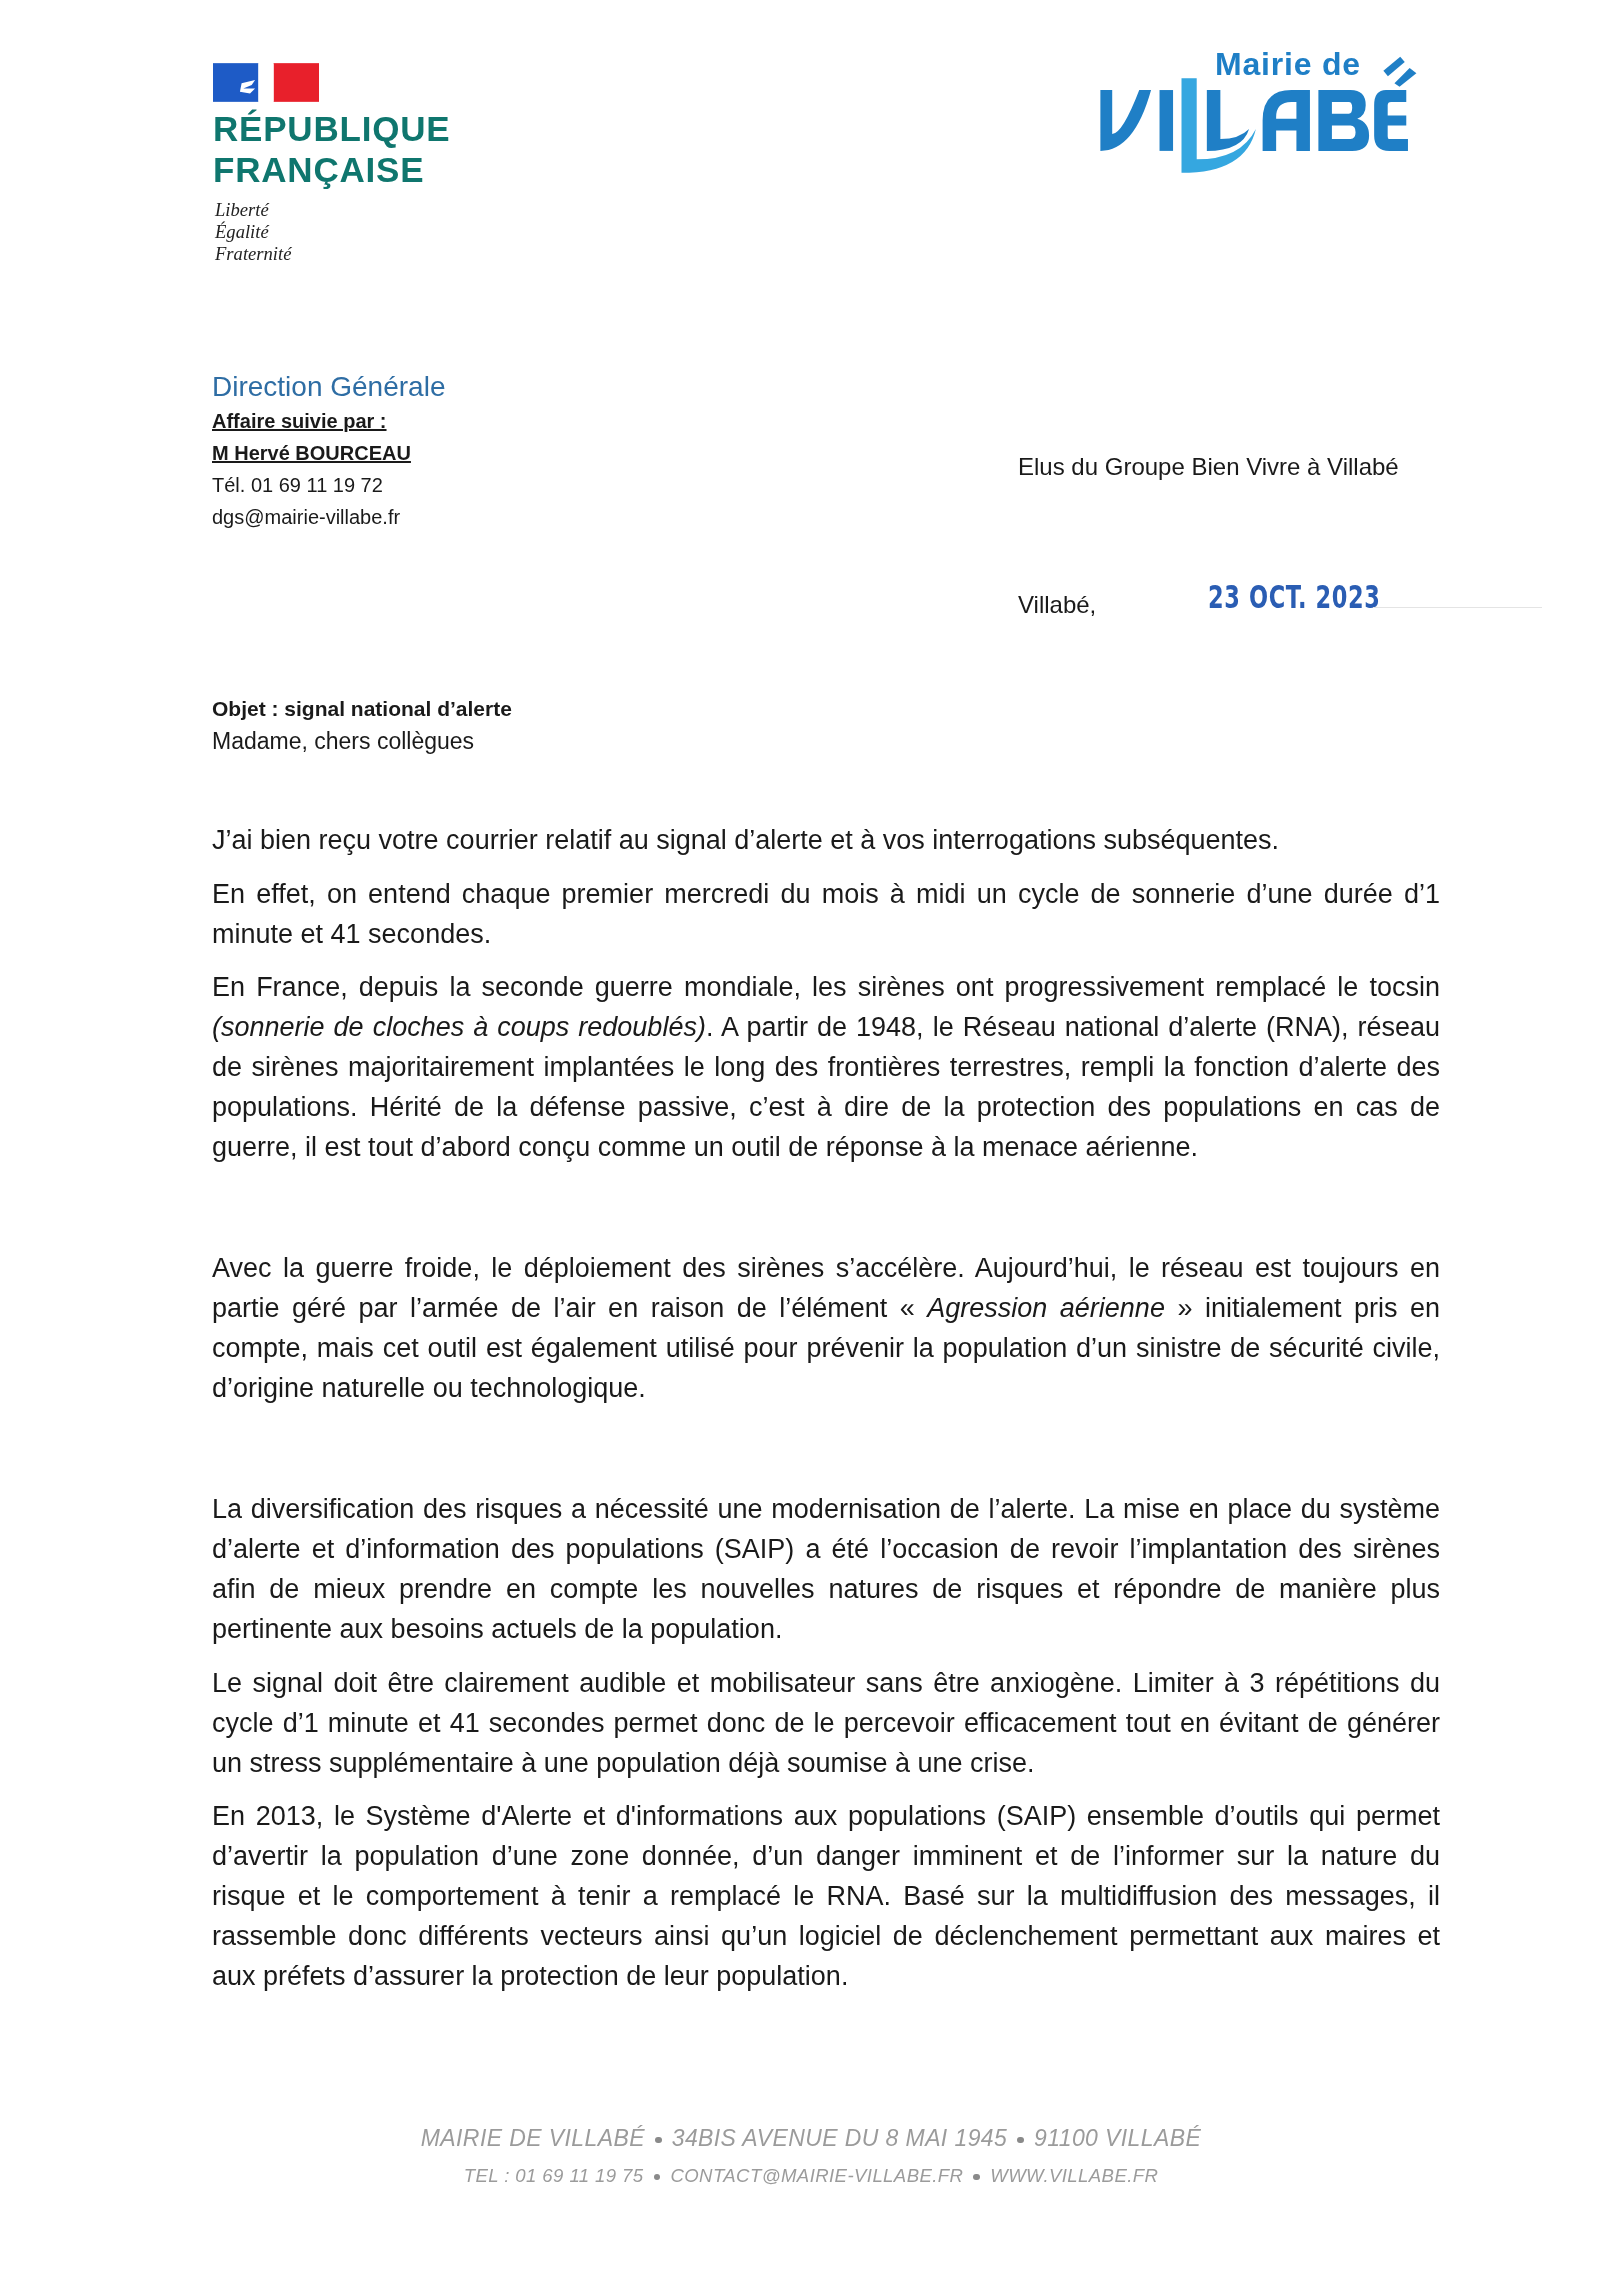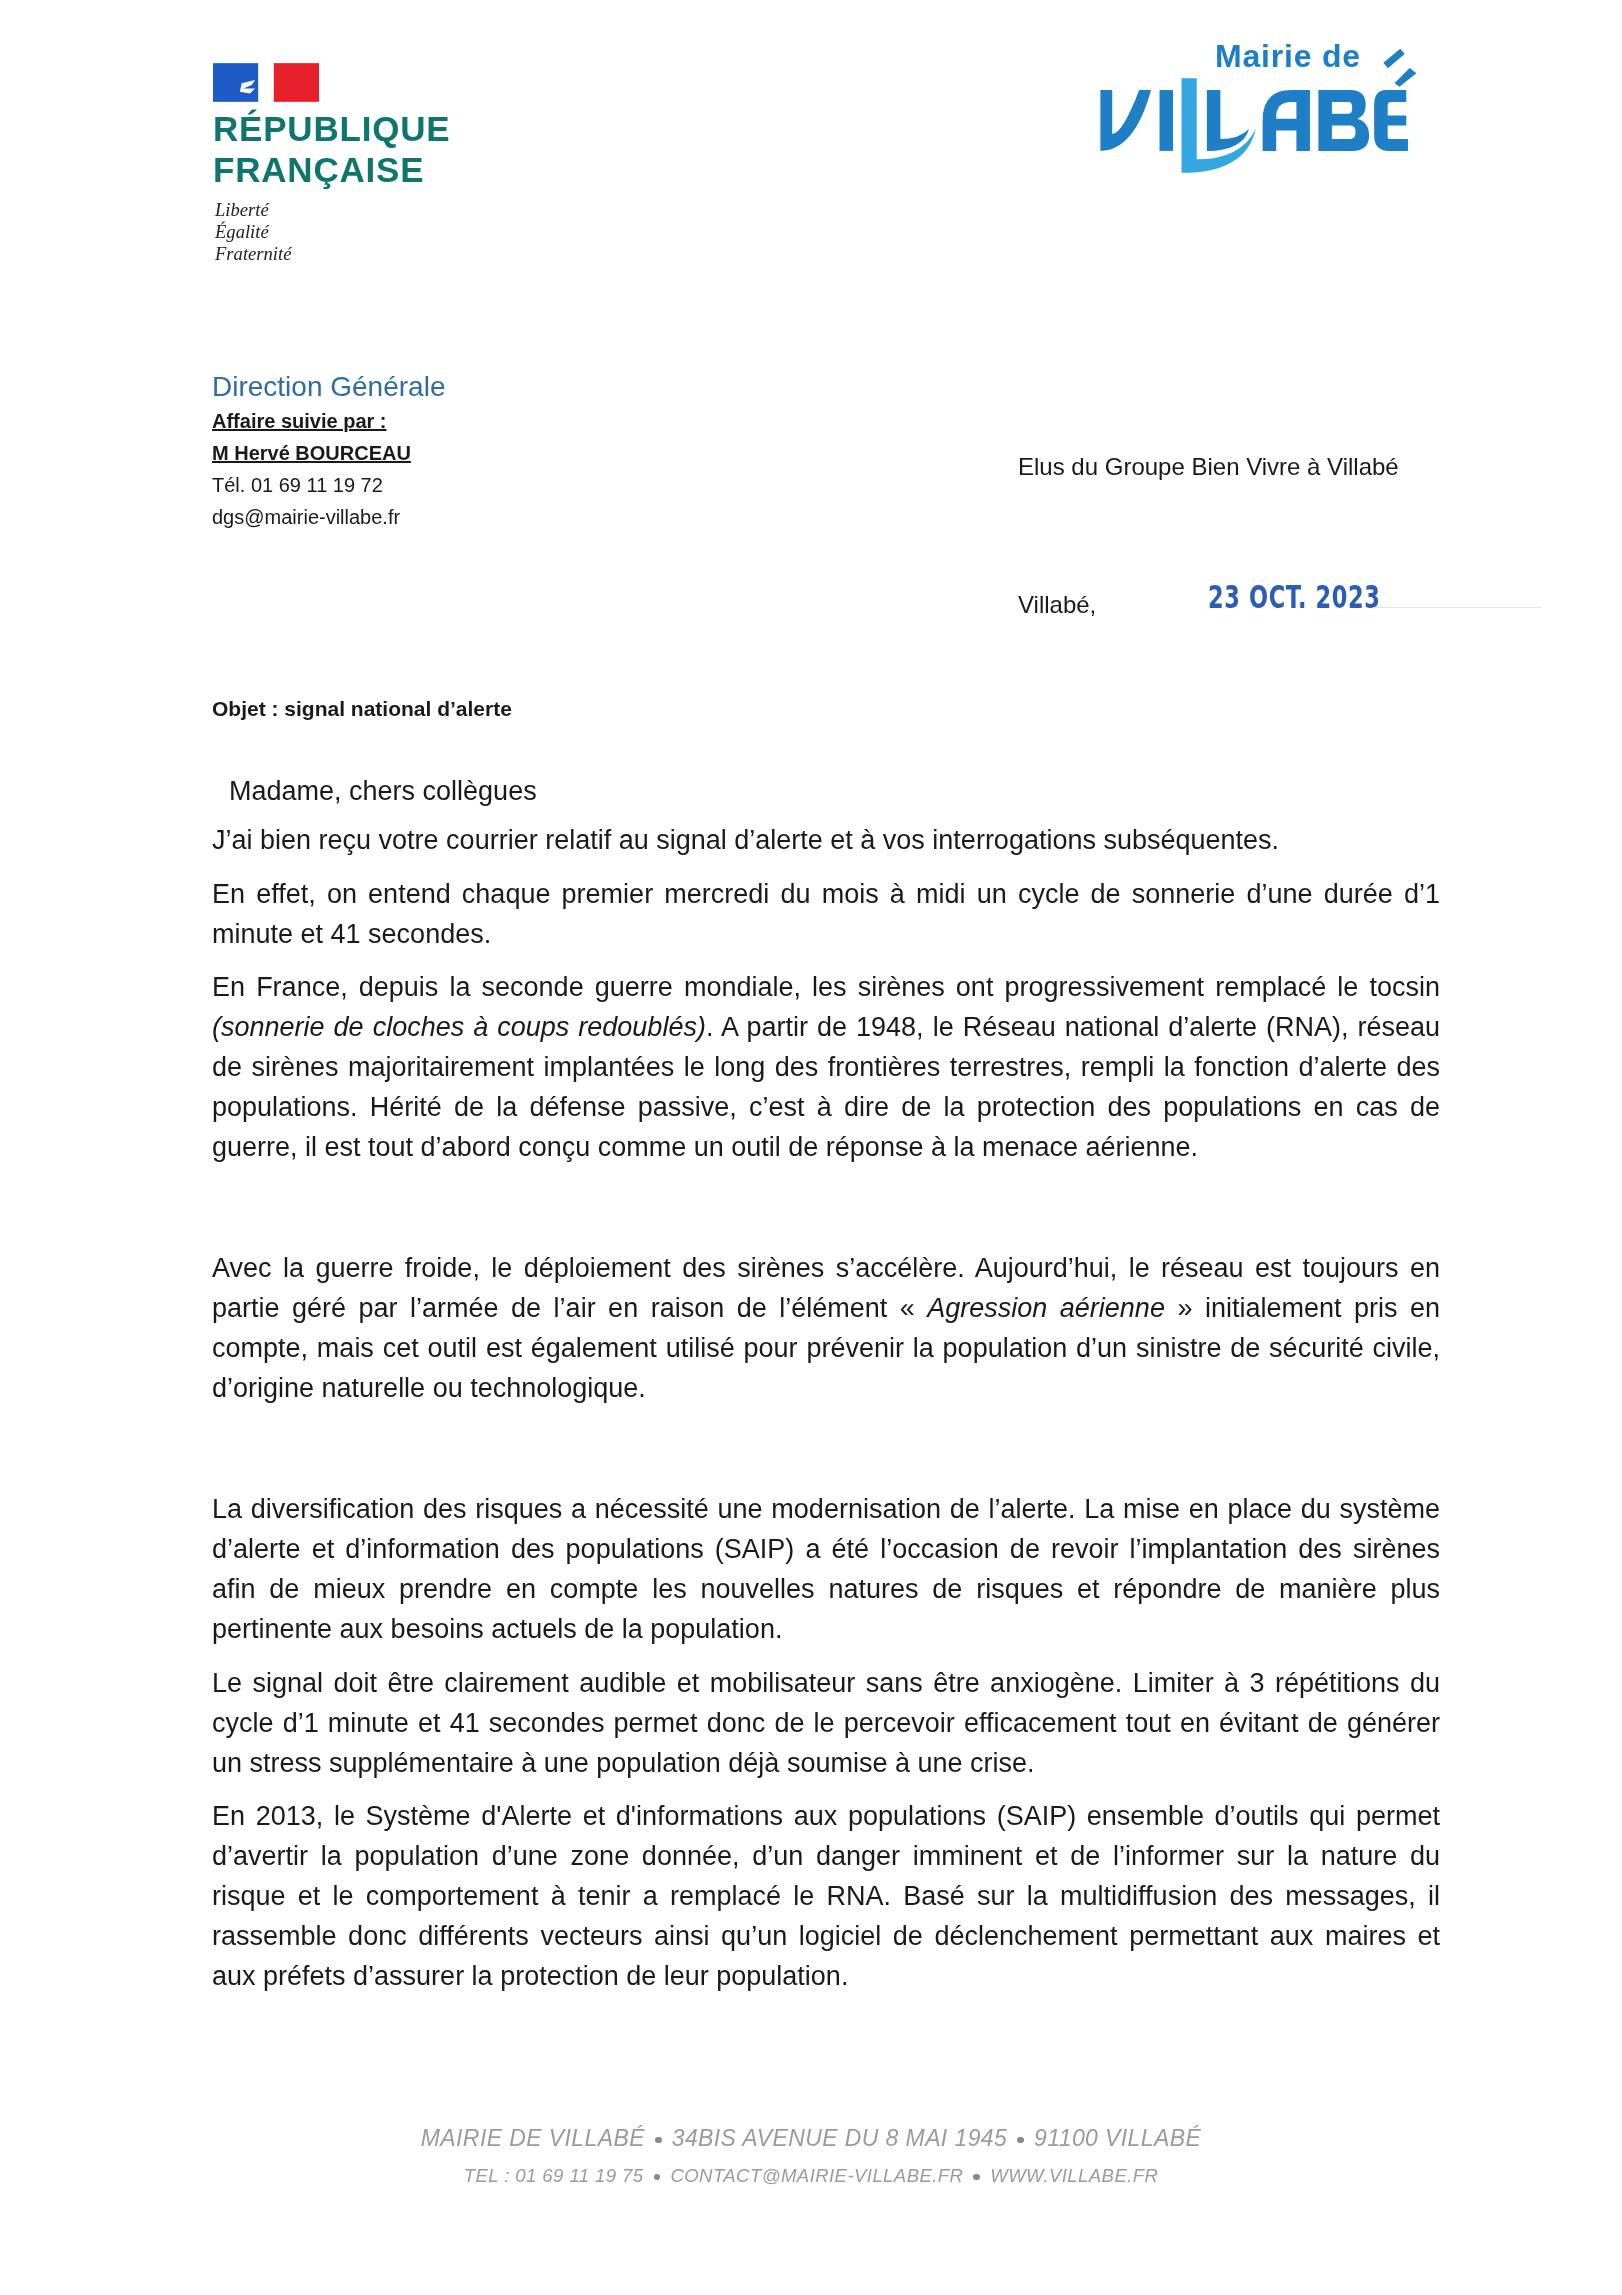--- a/index.html
+++ b/index.html
@@ -9,38 +9,38 @@
   }
   .abs { position: absolute; }
 
   
   .rf-flag { left: 213px; top: 63px; width: 106px; height: 39px; }
   .rf-title { left: 213px; top: 108px; font-weight: bold; font-size: 35px; line-height: 41px; letter-spacing: 0.8px; color: #0f766e; }
   .rf-motto { left: 215px; top: 199px; font-family: "Liberation Serif", "DejaVu Serif", serif; font-style: italic; font-size: 18.6px; line-height: 22px; color: #222; }
 
   
   .logo { left: 1097px; top: 34px; width: 338px; height: 144px; }
-  .logo-mairie { position: absolute; left: 118px; top: 4px; font-weight: bold; font-size: 32px; color: #1f7fc6; letter-spacing: 0.8px; }
+  .logo-mairie { position: absolute; left: 118px; top: 12px; font-weight: bold; font-size: 32px; color: #1f7fc6; letter-spacing: 0.8px; }
   .logo-svg { position: absolute; left: 0; top: 34px; }
 
   
   .sender { left: 212px; top: 368px; font-size: 20px; line-height: 32px; }
   .sender .dir { color: #2e6da4; font-size: 28px; line-height: 37px; }
   .sender .bold { font-weight: bold; text-decoration: underline; }
 
   .recipient { left: 1018px; top: 453px; font-size: 24px; }
   .place { left: 1018px; top: 591px; font-size: 24px; }
   .stamp {
     left: 1208px; top: 578px; font-family: "DejaVu Sans Condensed", "DejaVu Sans", sans-serif;
     font-weight: bold; font-size: 32px; color: #2a5db3; letter-spacing: 0.8px; transform: scaleX(0.78); transform-origin: left;
   }
   .stamp-line { left: 1373px; top: 607px; width: 169px; height: 0.8px; background: #e4e4e4; }
 
   .subject { left: 212px; top: 664px; font-weight: bold; font-size: 21px; margin-top: 33px; }
-  .salutation { left: 229px; top: 728px; font-size: 27px; margin-top: 48px; }
+  .salutation { left: 212px; top: 728px; font-size: 23px; }
 
   
   .body-text { left: 212px; top: 820px; width: 1228px; font-size: 27px; line-height: 40px; text-align: justify; }
   .body-text p { margin: 0 0 13.5px 0; }
   .body-text p.gap-after { margin-bottom: 81px; }
   .body-text i { font-style: italic; }
 
   
   .footer { left: 0; width: 1622px; text-align: center; color: #9b9b9b; font-style: italic; font-weight: normal; }
   .footer-1 { top: 2125px; font-size: 23px; letter-spacing: 0.4px; }

